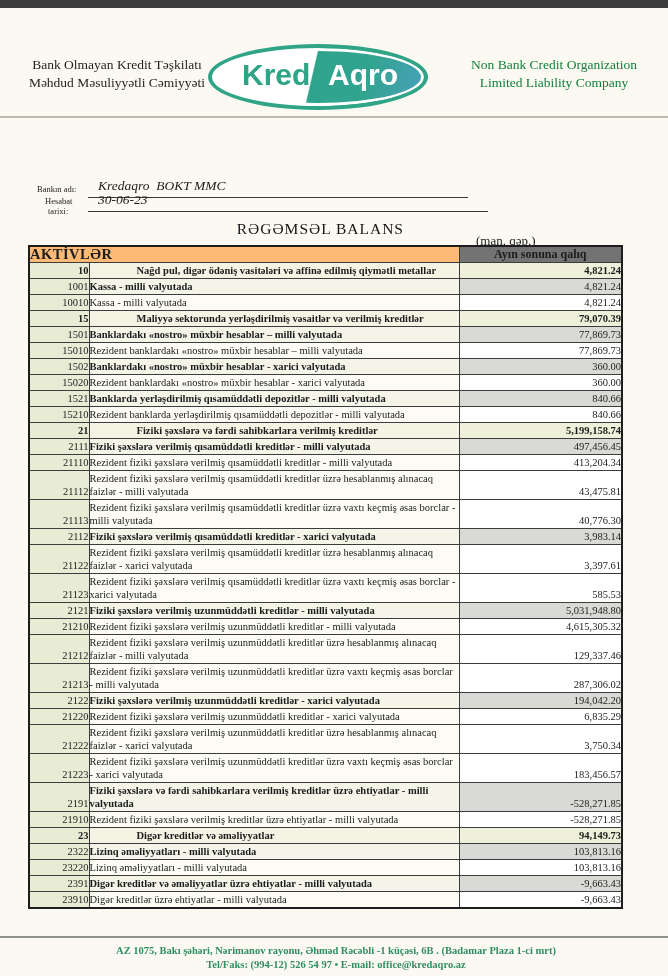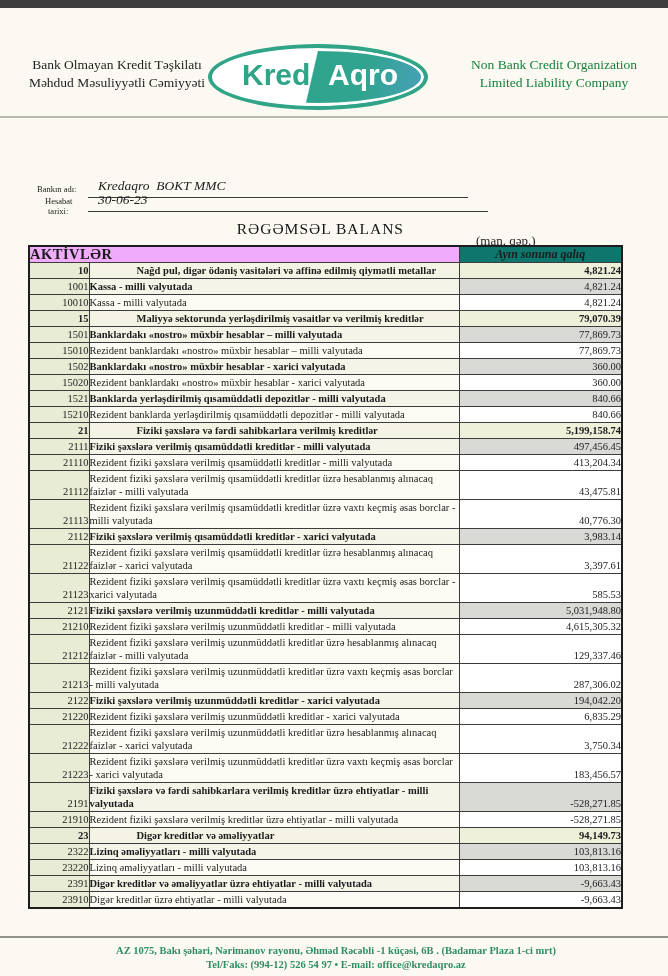--- a/index.html
+++ b/index.html
@@ -35,22 +35,22 @@
   table.bal{
     position:absolute;left:28px;top:245px;width:593px;
     border-collapse:collapse;table-layout:fixed;
     font-size:10.5px;line-height:13px;
   }
   table.bal col.c-code{width:60px;}
   table.bal col.c-label{width:370px;}
   table.bal col.c-value{width:163px;}
   table.bal th, table.bal td{border:1px solid #3c3c3c;padding:1px 0;}
   table.bal{border:2px solid #1d1d1d;}
-  th.akt{background:#f0abfc;text-align:left;font-size:14.5px;padding:2px 0 2px 6px;letter-spacing:0.5px;margin-top:32px;}
-  th.val-head{background:#0f766e;font-size:12px;text-align:center;padding:2px 0;font-style:italic;}
+  th.akt{background:#fdba74;text-align:left;font-size:14.5px;padding:2px 0 2px 6px;letter-spacing:0.5px;margin-top:32px;}
+  th.val-head{background:#737373;font-size:12px;text-align:center;padding:2px 0;}
   td.code{background:#e9ecd5;text-align:right;padding-right:5px;vertical-align:bottom;}
   td.label{padding-left:5px;padding-right:3px;vertical-align:middle;}
   td.value{text-align:right;padding-right:7px;vertical-align:bottom;}
   tr.lvl1 td{font-weight:bold;}
   tr.lvl1 td.label{background:#f5f4e4;padding-left:47px;}
   tr.lvl1 td.value{background:#eef0da;}
   tr.lvl2 td.label{font-weight:bold;background:#f5f4e8;}
   tr.lvl2 td.value{background:#d9dad6;}
   tr.lvl3 td.label{background:#fcfbf4;}
   tr.lvl3 td.value{background:#ffffff;}

